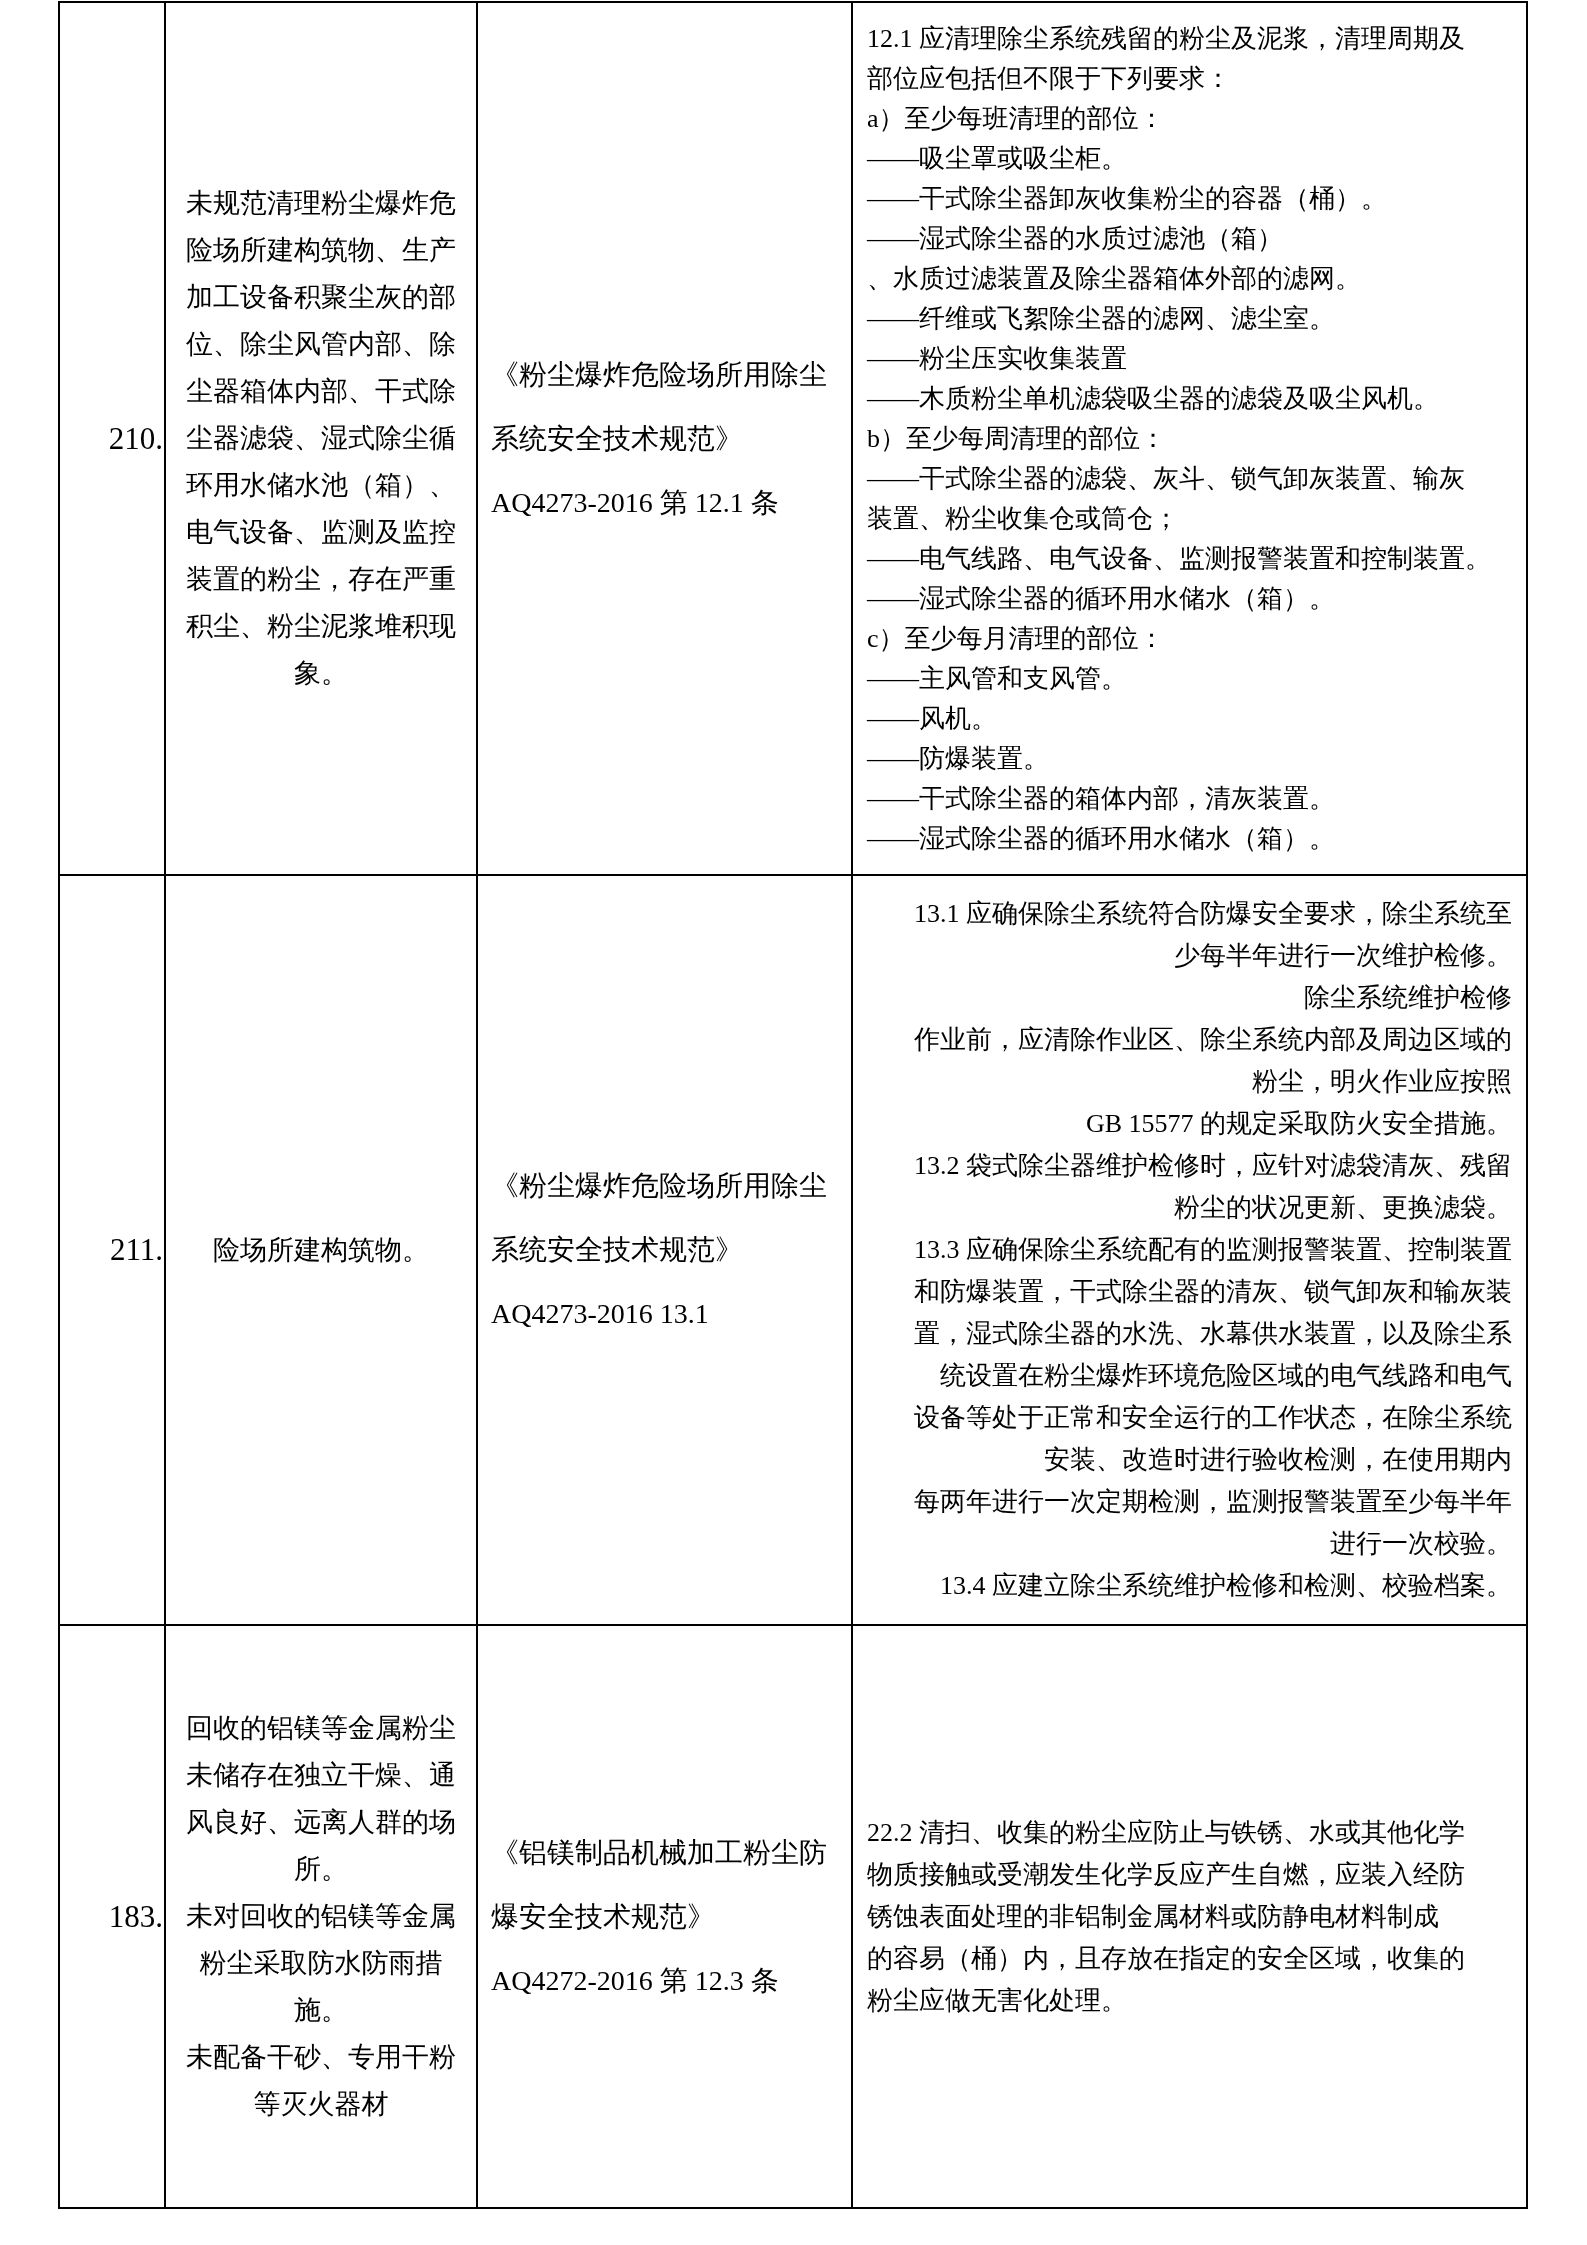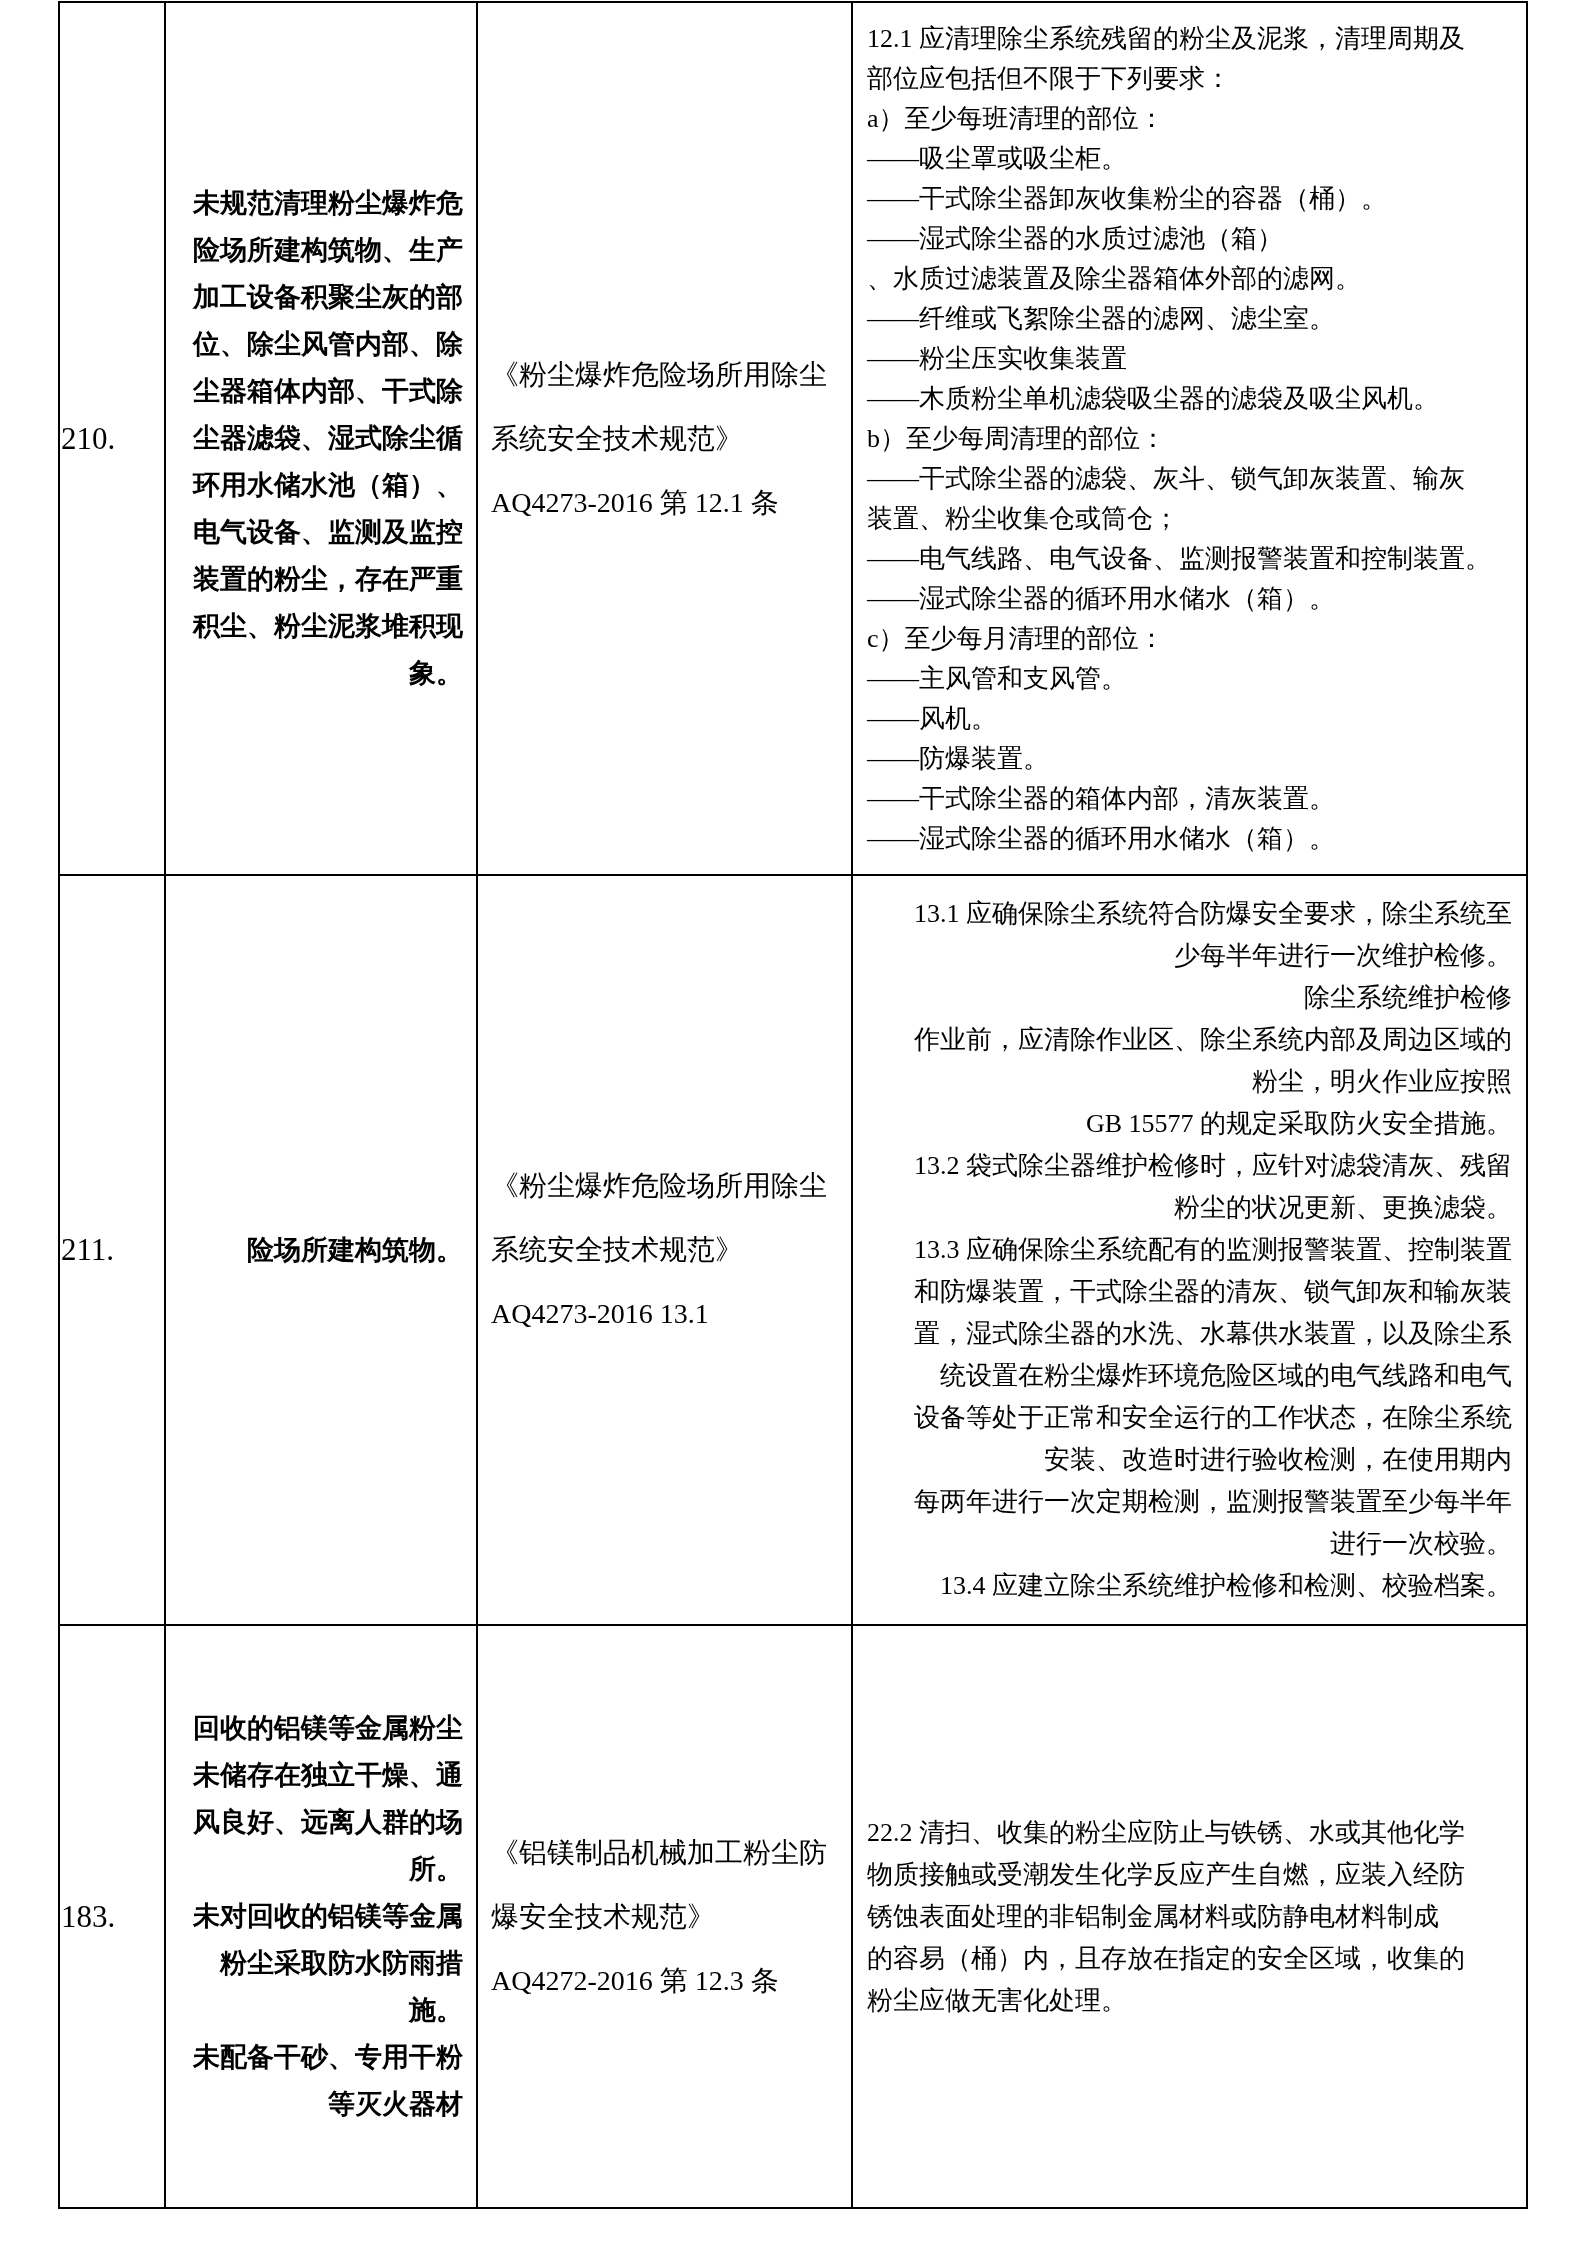--- a/index.html
+++ b/index.html
@@ -26,30 +26,29 @@
   table.reg-table td {
     border: 2px solid #000000;
     vertical-align: middle;
     overflow: hidden;
     box-sizing: border-box;
   }
   tr.row-a { height: 873px; }
   tr.row-b { height: 750px; }
   tr.row-c { height: 583px; }
   .c-num {
-    text-align: left;
+    text-align: right;
     font-size: 31px;
   }
   .c-prob {
     font-size: 27px;
     line-height: 47px;
     padding: 4px 13px;
     white-space: pre-line;
-    text-align: right;
-    font-weight: bold;
+    text-align: center;
   }
   .c-std {
     font-size: 28px;
     line-height: 64px;
     padding: 0 13px;
     white-space: pre-line;
     text-align: left;
     font-family: Liberation Serif, serif;
   }
   .c-req {

